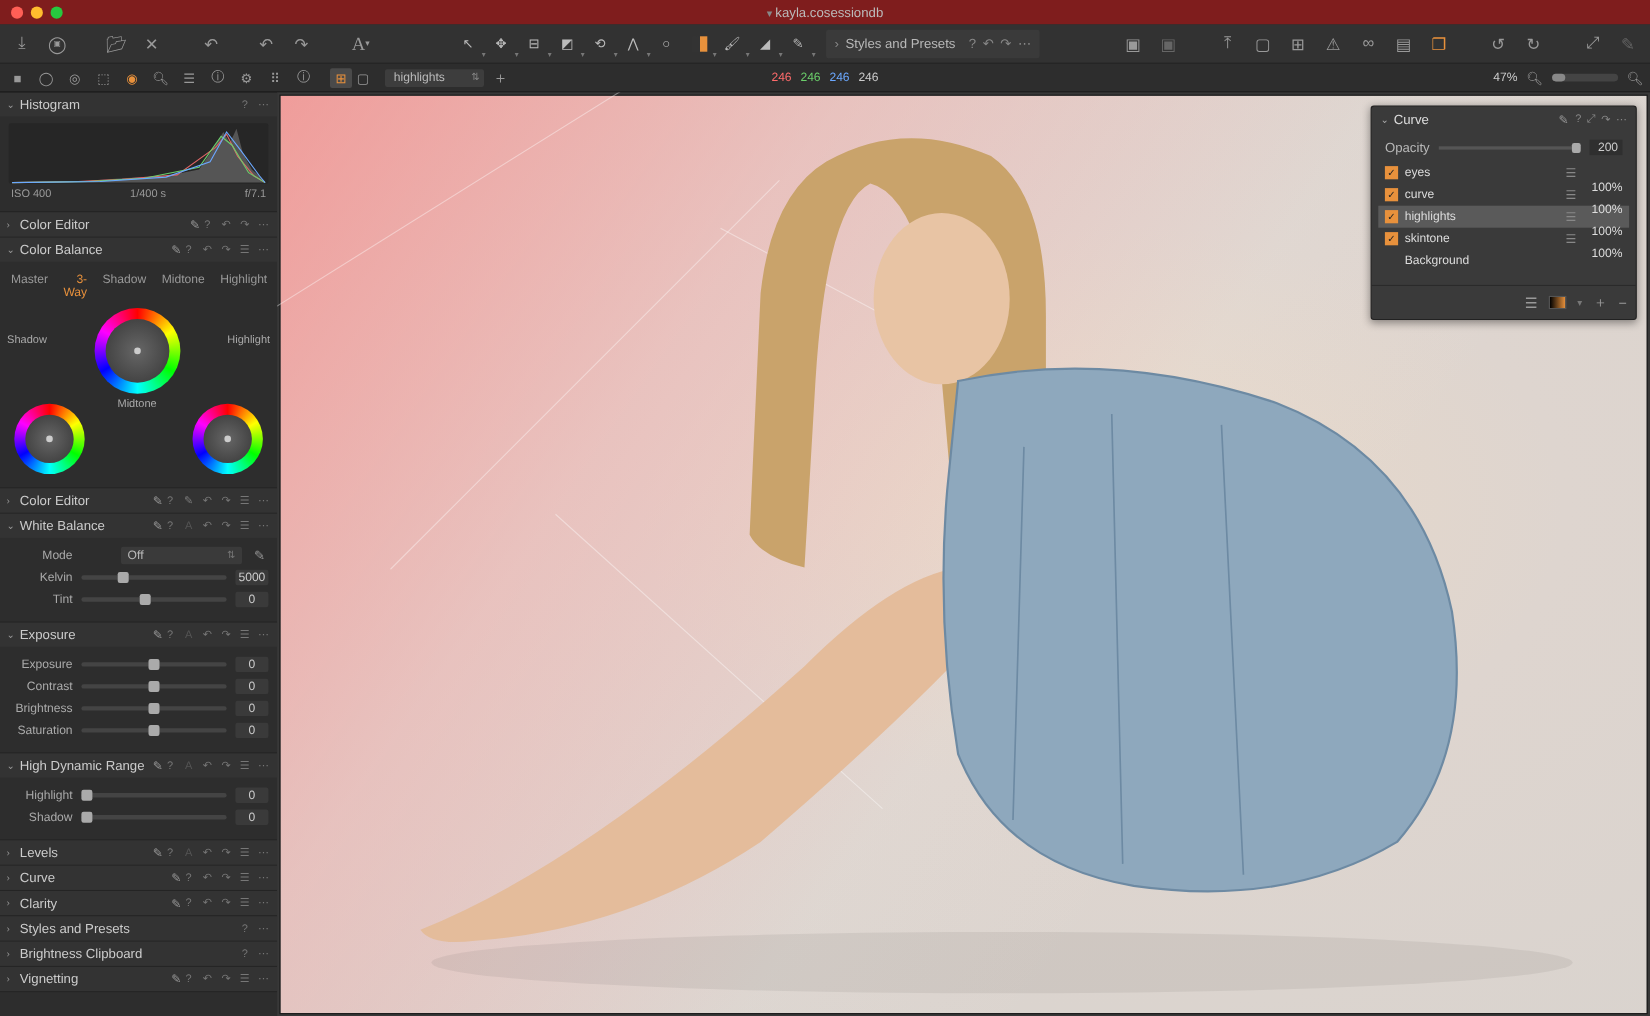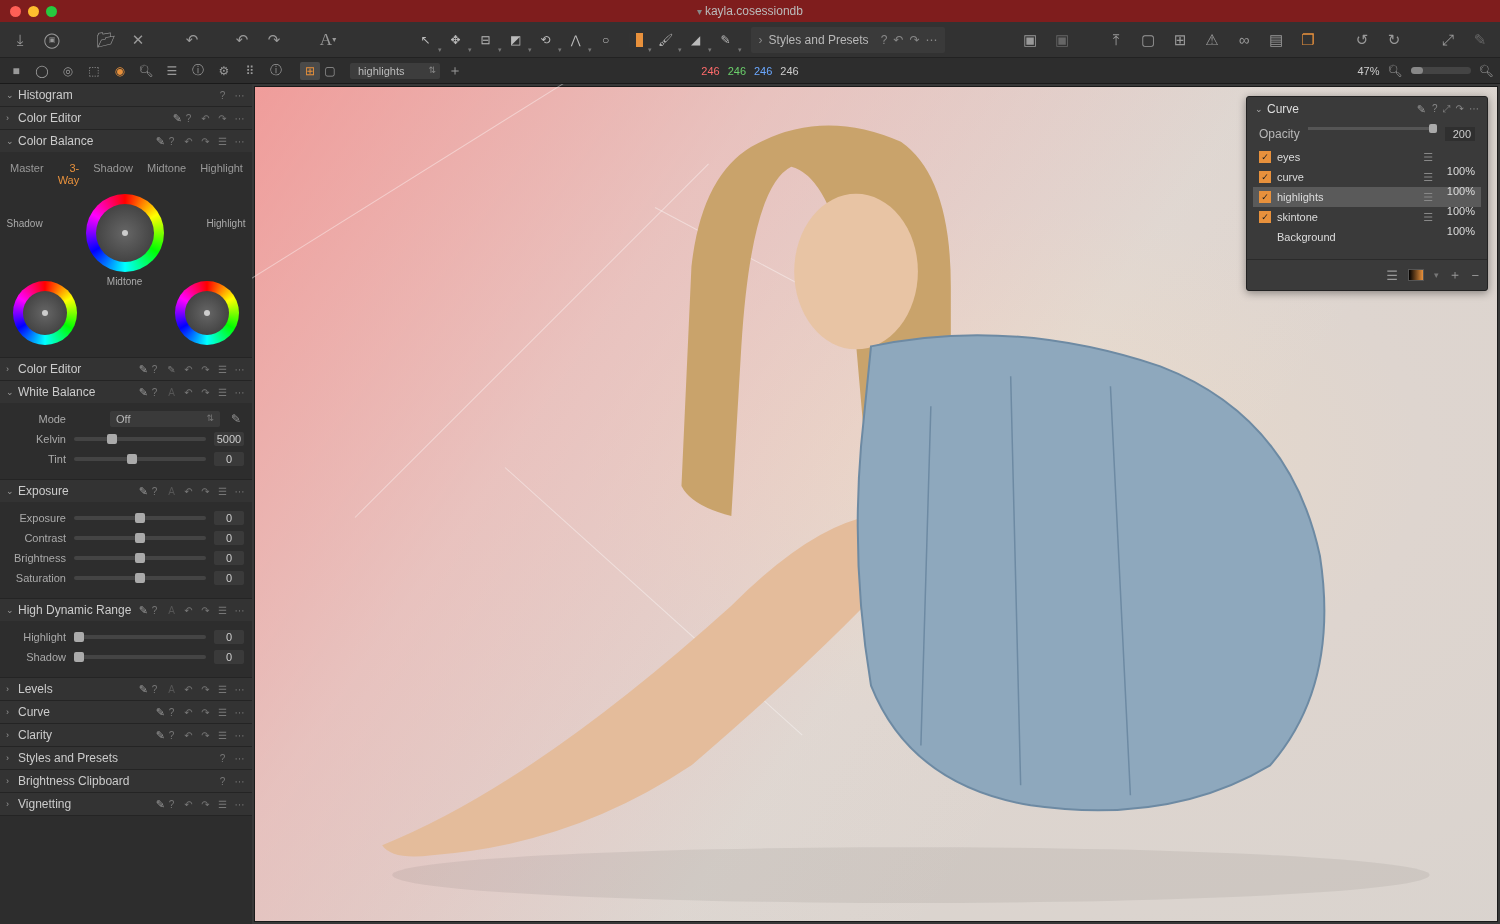--- a/index.html
+++ b/index.html
@@ -104,21 +104,21 @@
 .diag { position: absolute; background: rgba(255,255,255,0.4); height: 1px; transform-origin: left; }
 
 
 .layers-panel { position: absolute; right: 12px; top: 12px; width: 242px; background: #3a3a3a; border: 1px solid #222; border-radius: 3px; box-shadow: 0 2px 8px rgba(0,0,0,0.4); }
 .layers-head { display: flex; align-items: center; padding: 4px 8px; height: 24px; }
 .layers-head .chev { font-size: 9px; color: #aaa; width: 12px; }
 .layers-head .ltitle { flex: 1; font-size: 12px; color: #ddd; }
 .layers-head .licons { display: flex; gap: 5px; }
 .layers-head .li { color: #888; font-size: 10px; cursor: pointer; }
 .layers-body { padding: 4px 6px 8px; }
-.op-row { display: flex; align-items: flex-start; gap: 8px; padding: 2px 6px; }
+.op-row { display: flex; align-items: center; gap: 8px; padding: 2px 6px; }
 .op-slider { flex: 1; height: 3px; background: #555; position: relative; }
 .op-slider .h { position:absolute; right:0; top:-3px; width:8px; height:9px; background:#aaa; border-radius:2px; }
 .op-val { width: 30px; background: #2f2f2f; text-align: right; font-size: 11px; color: #ccc; padding: 1px 4px; }
 .adj-row { display: flex; gap: 6px; padding: 4px 6px; }
 .adj-select { flex: 1; background: #2f2f2f; padding: 3px 6px; font-size: 11px; border-radius: 2px; position: relative; cursor: pointer; }
 .adj-select::before { content: "☰"; margin-right: 6px; font-size: 9px; color: #888; }
 .adj-select::after { content:"⇅"; position:absolute; right:6px; top:3px; font-size:9px; color:#777; }
 .luma-btn { flex: 1; background: #2f2f2f; text-align: center; font-size: 11px; padding: 3px 0; border-radius: 2px; cursor: pointer; }
 .layer-list { margin-top: 4px; }
 .layer-item { display: flex; align-items: center; padding: 3px 6px; height: 20px; gap: 6px; cursor: pointer; }
@@ -251,20 +251,35 @@
 
     <div class="panel">
       <div class="panel-head">
         <span class="chev">⌄</span>
         <span class="ptitle">Histogram</span>
         <div class="picons">
             <span class="pi">?</span>
             <span class="pi">⋯</span>
           </div>
       </div>
+      <div class="panel-body">
+        <div class="histo-box">
+          <svg viewBox="0 0 230 55" width="100%" height="55">
+            <path d="M0,54 L60,53 L100,50 L140,48 L170,42 L185,20 L192,8 L198,18 L204,5 L210,28 L218,42 L225,48 L230,54 Z" fill="#555"></path>
+            <path d="M0,54 L60,53 L100,51 L150,47 L185,22 L195,10 L205,30 L220,48 L230,54" stroke="#e06666" fill="none" stroke-width="1"></path>
+            <path d="M0,54 L70,53 L120,50 L170,40 L190,12 L200,20 L215,45 L230,54" stroke="#6bcf6b" fill="none" stroke-width="1"></path>
+            <path d="M0,54 L80,53 L140,49 L180,35 L195,8 L208,25 L225,48 L230,54" stroke="#6ba8ff" fill="none" stroke-width="1"></path>
+          </svg>
+        </div>
+        <div class="histo-meta">
+          <span>ISO 400</span>
+          <span>1/400 s</span>
+          <span>f/7.1</span>
+        </div>
+      </div>
     </div>
 
     <div class="panel">
         <div class="panel-head">
       <span class="chev">›</span>
       <span class="ptitle">Color Editor</span>
       <span class="picker">✎</span>
       <div class="picons">
             <span class="pi">?</span>
             <span class="pi">↶</span>

